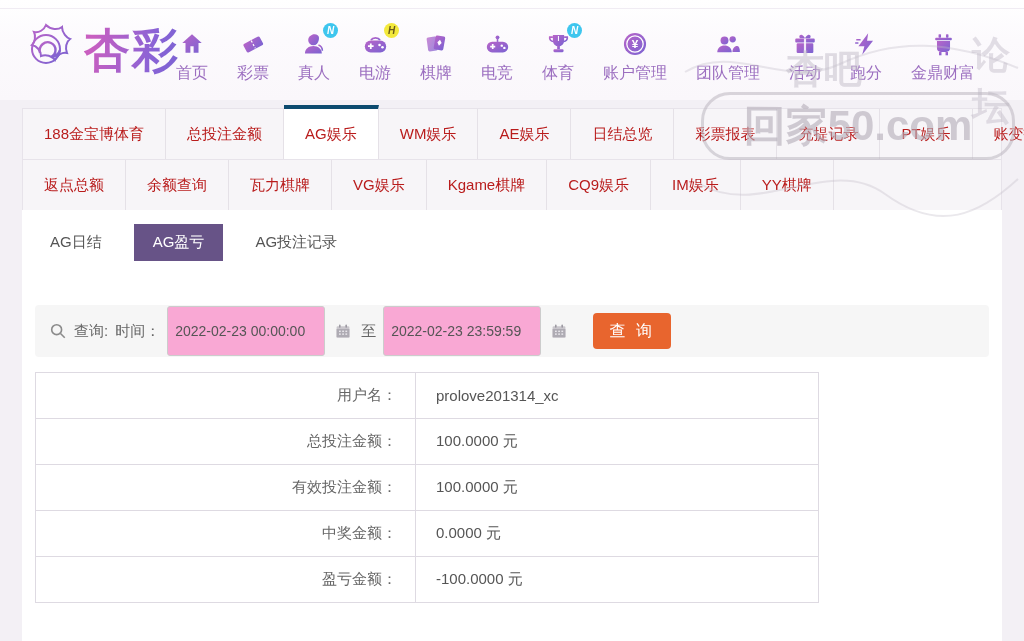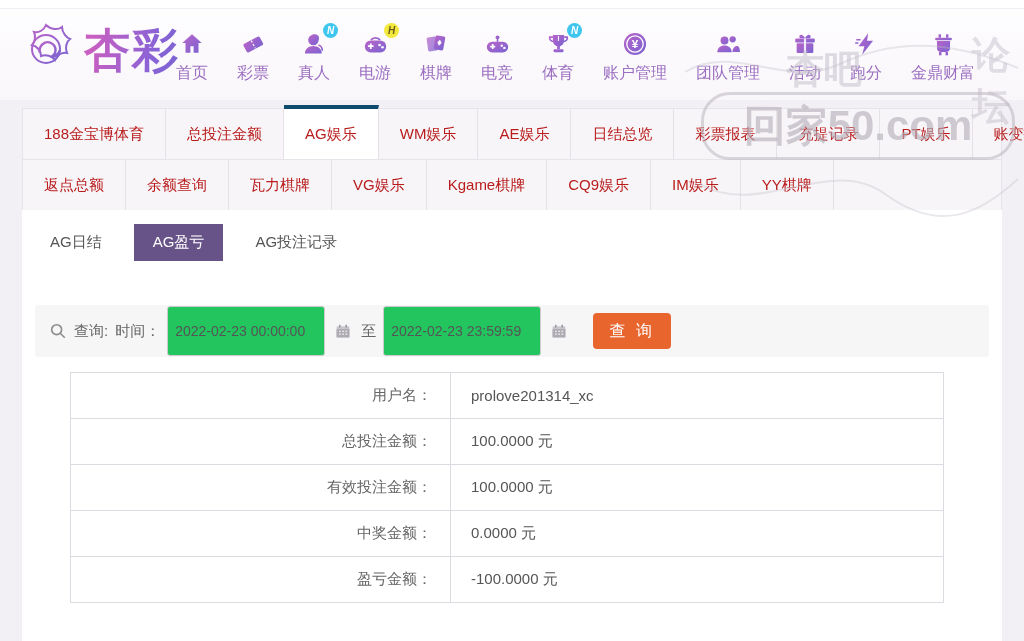--- a/index.html
+++ b/index.html
@@ -34,29 +34,29 @@
   .tab.active{height:54px;line-height:50px;border-top:4px solid #0c4a6e;background:#fff;color:#b91c1c;}
   
   .panel{position:absolute;left:22px;top:210px;width:980px;height:431px;background:#fff;}
   .subtabs{position:absolute;left:24px;top:14px;display:flex;align-items:center;gap:28px;}
   .subtab{font-size:15px;color:#555;padding:9px 4px;cursor:pointer;white-space:nowrap;}
   .subtab.active{background:#675387;color:#fff;padding:9px 19px;}
   
   .querybar{position:absolute;left:13px;top:95px;width:954px;height:52px;background:#f6f6f6;
     border-radius:4px;display:flex;align-items:center;padding-left:14px;box-sizing:border-box;gap:7px;}
   .q-label{font-size:15px;color:#666;white-space:nowrap;}
-  .q-input{width:142px;height:32px;border:1px solid #ccc;border-radius:3px;background:#22c55e;
+  .q-input{width:142px;height:32px;border:1px solid #ccc;border-radius:3px;background:#f9a8d4;
     font-size:14px;color:#555;padding:8px 7px;font-family:"Liberation Sans","DejaVu Sans",sans-serif;}
   .cal{margin:0 3px;display:flex;align-items:center;}
   .q-btn{margin-left:16px;width:78px;height:36px;background:#e8652e;color:#fff;border:none;
     border-radius:4px;font-size:16px;cursor:pointer;letter-spacing:3px;
     font-family:"Liberation Sans","DejaVu Sans",sans-serif;}
   
-  .rtable{position:absolute;left:13px;top:162px;width:874px;border:1px solid #deda e2;
-    border:1px solid #dedae2;box-sizing:border-box;margin-left:35px;}
+  .rtable{position:absolute;left:13px;top:162px;width:784px;border:1px solid #deda e2;
+    border:1px solid #dedae2;box-sizing:border-box;}
   .trow{display:flex;height:45px;border-bottom:1px solid #dedae2;}
   .trow:last-child{border-bottom:none;justify-content:space-between;}
   .tcell-label{width:380px;display:flex;align-items:center;justify-content:flex-end;
     padding-right:18px;color:#666;font-size:15px;border-right:1px solid #dedae2;box-sizing:border-box;}
   .tcell-value{flex:1;display:flex;align-items:center;padding-left:20px;color:#555;font-size:15px;}
   
   .wm{pointer-events:none;z-index:99;position:absolute;}
   .wm-tag1{left:786px;top:44px;font-size:38px;font-weight:bold;color:rgba(193,187,199,.5);}
   .wm-tag2{left:972px;top:30px;font-size:38px;font-weight:bold;color:rgba(193,187,199,.45);}
   .wm-box{left:701px;top:92px;width:314px;height:68px;border:3px solid rgba(187,182,192,.55);

